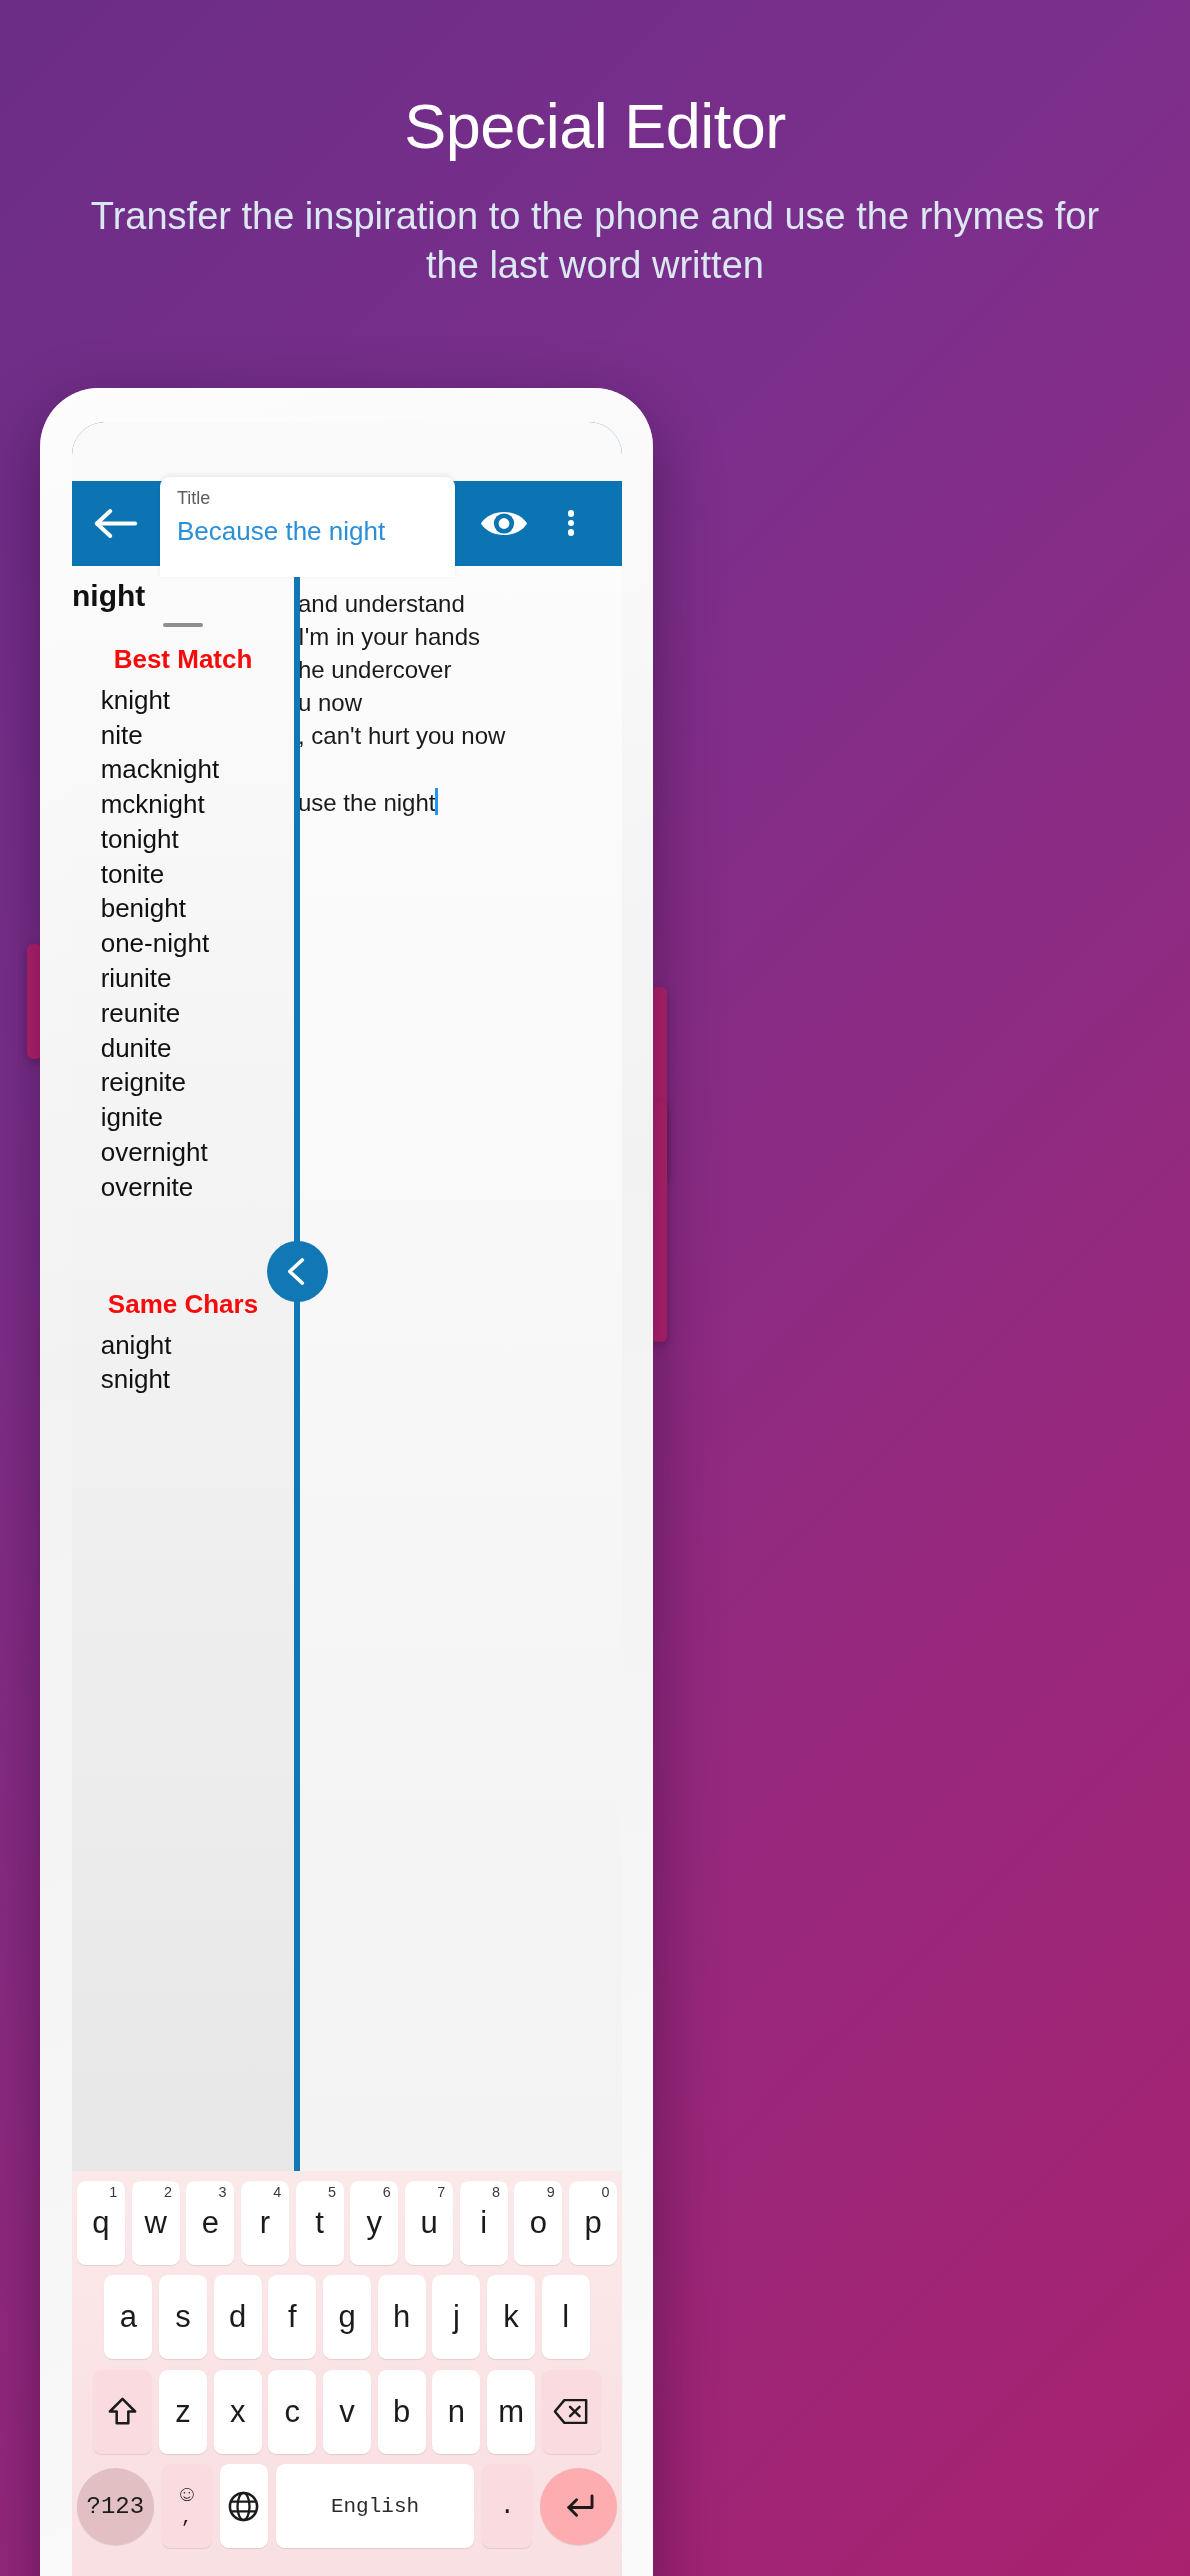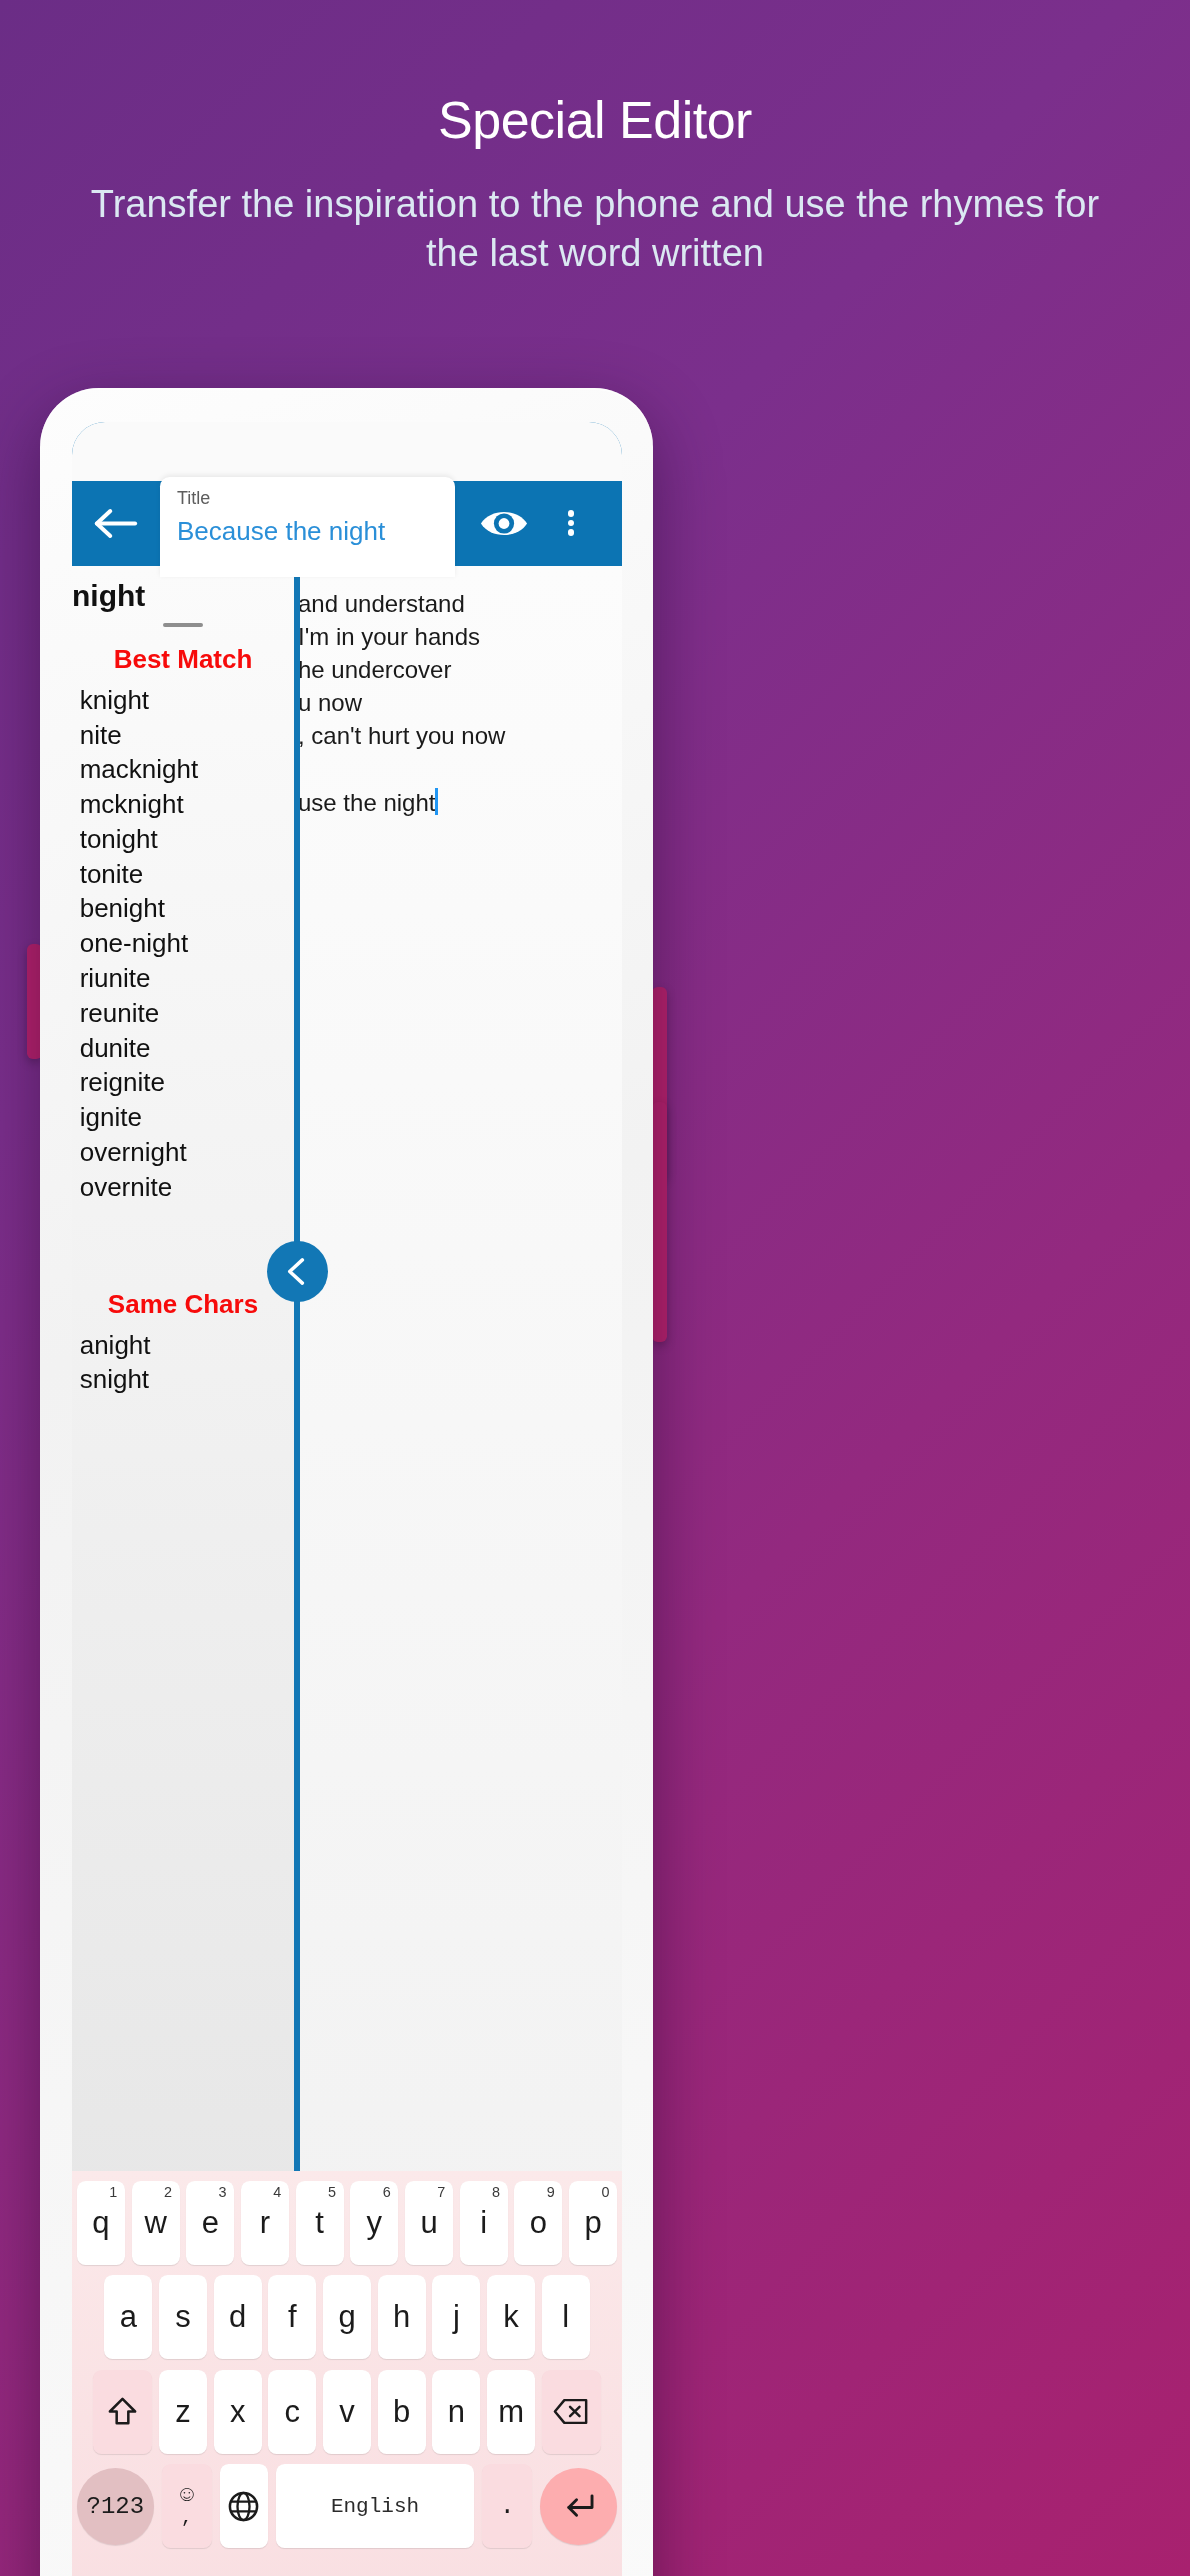--- a/index.html
+++ b/index.html
@@ -14,21 +14,21 @@
   }
 
   
   .promo {
     position: absolute; top: 0; left: 0; right: 0;
     text-align: center;
     padding-top: 92px;
   }
   .promo-title {
     color: #ffffff;
-    font-size: 52px;
+    font-size: 63px;
     font-weight: 400;
     letter-spacing: -0.5px;
     line-height: 1.1;
   }
   .promo-sub {
     color: #dbe8f2;
     font-size: 38px;
     font-weight: 400;
     line-height: 1.28;
     margin-top: 31px;
@@ -125,21 +125,21 @@
     padding: 7.7px 0 0 0;
     overflow: hidden;
     box-shadow: 1.9px 0 4.8px rgba(0,0,0,0.05);
   }
   .rhyme-word { font-size: 30px; color: #111; padding: 5.8px 0 1.9px; font-weight: bold; }
   .rhyme-rule { width: 40px; height: 3.8px; background: #8e8e8e; margin: 7.7px auto 5.8px; border-radius: 1.9px; }
   .section-head {
     text-align: center; color: #f70b0b; font-size: 26px; font-weight: bold;
     padding: 11.5px 0 7.7px 0;
   }
-  .rhyme-item { font-size: 26px; color: #111; padding: 1.9px 0 1.9px 7.7px; cursor: pointer; }
+  .rhyme-item { font-size: 26px; color: #111; padding: 1.9px 0 1.9px 7.7px; cursor: pointer; margin-left: 21px; }
   .rhyme-gap { height: 73px; }
 
   
   .divider {
     position: absolute; left: 222px; top: 0; bottom: 0; width: 5.8px;
     background: #1277b5; z-index: 3;
   }
   .collapse-handle {
     position: absolute; left: 195px; top: 675px;
     width: 61px; height: 61px; border-radius: 50%;

